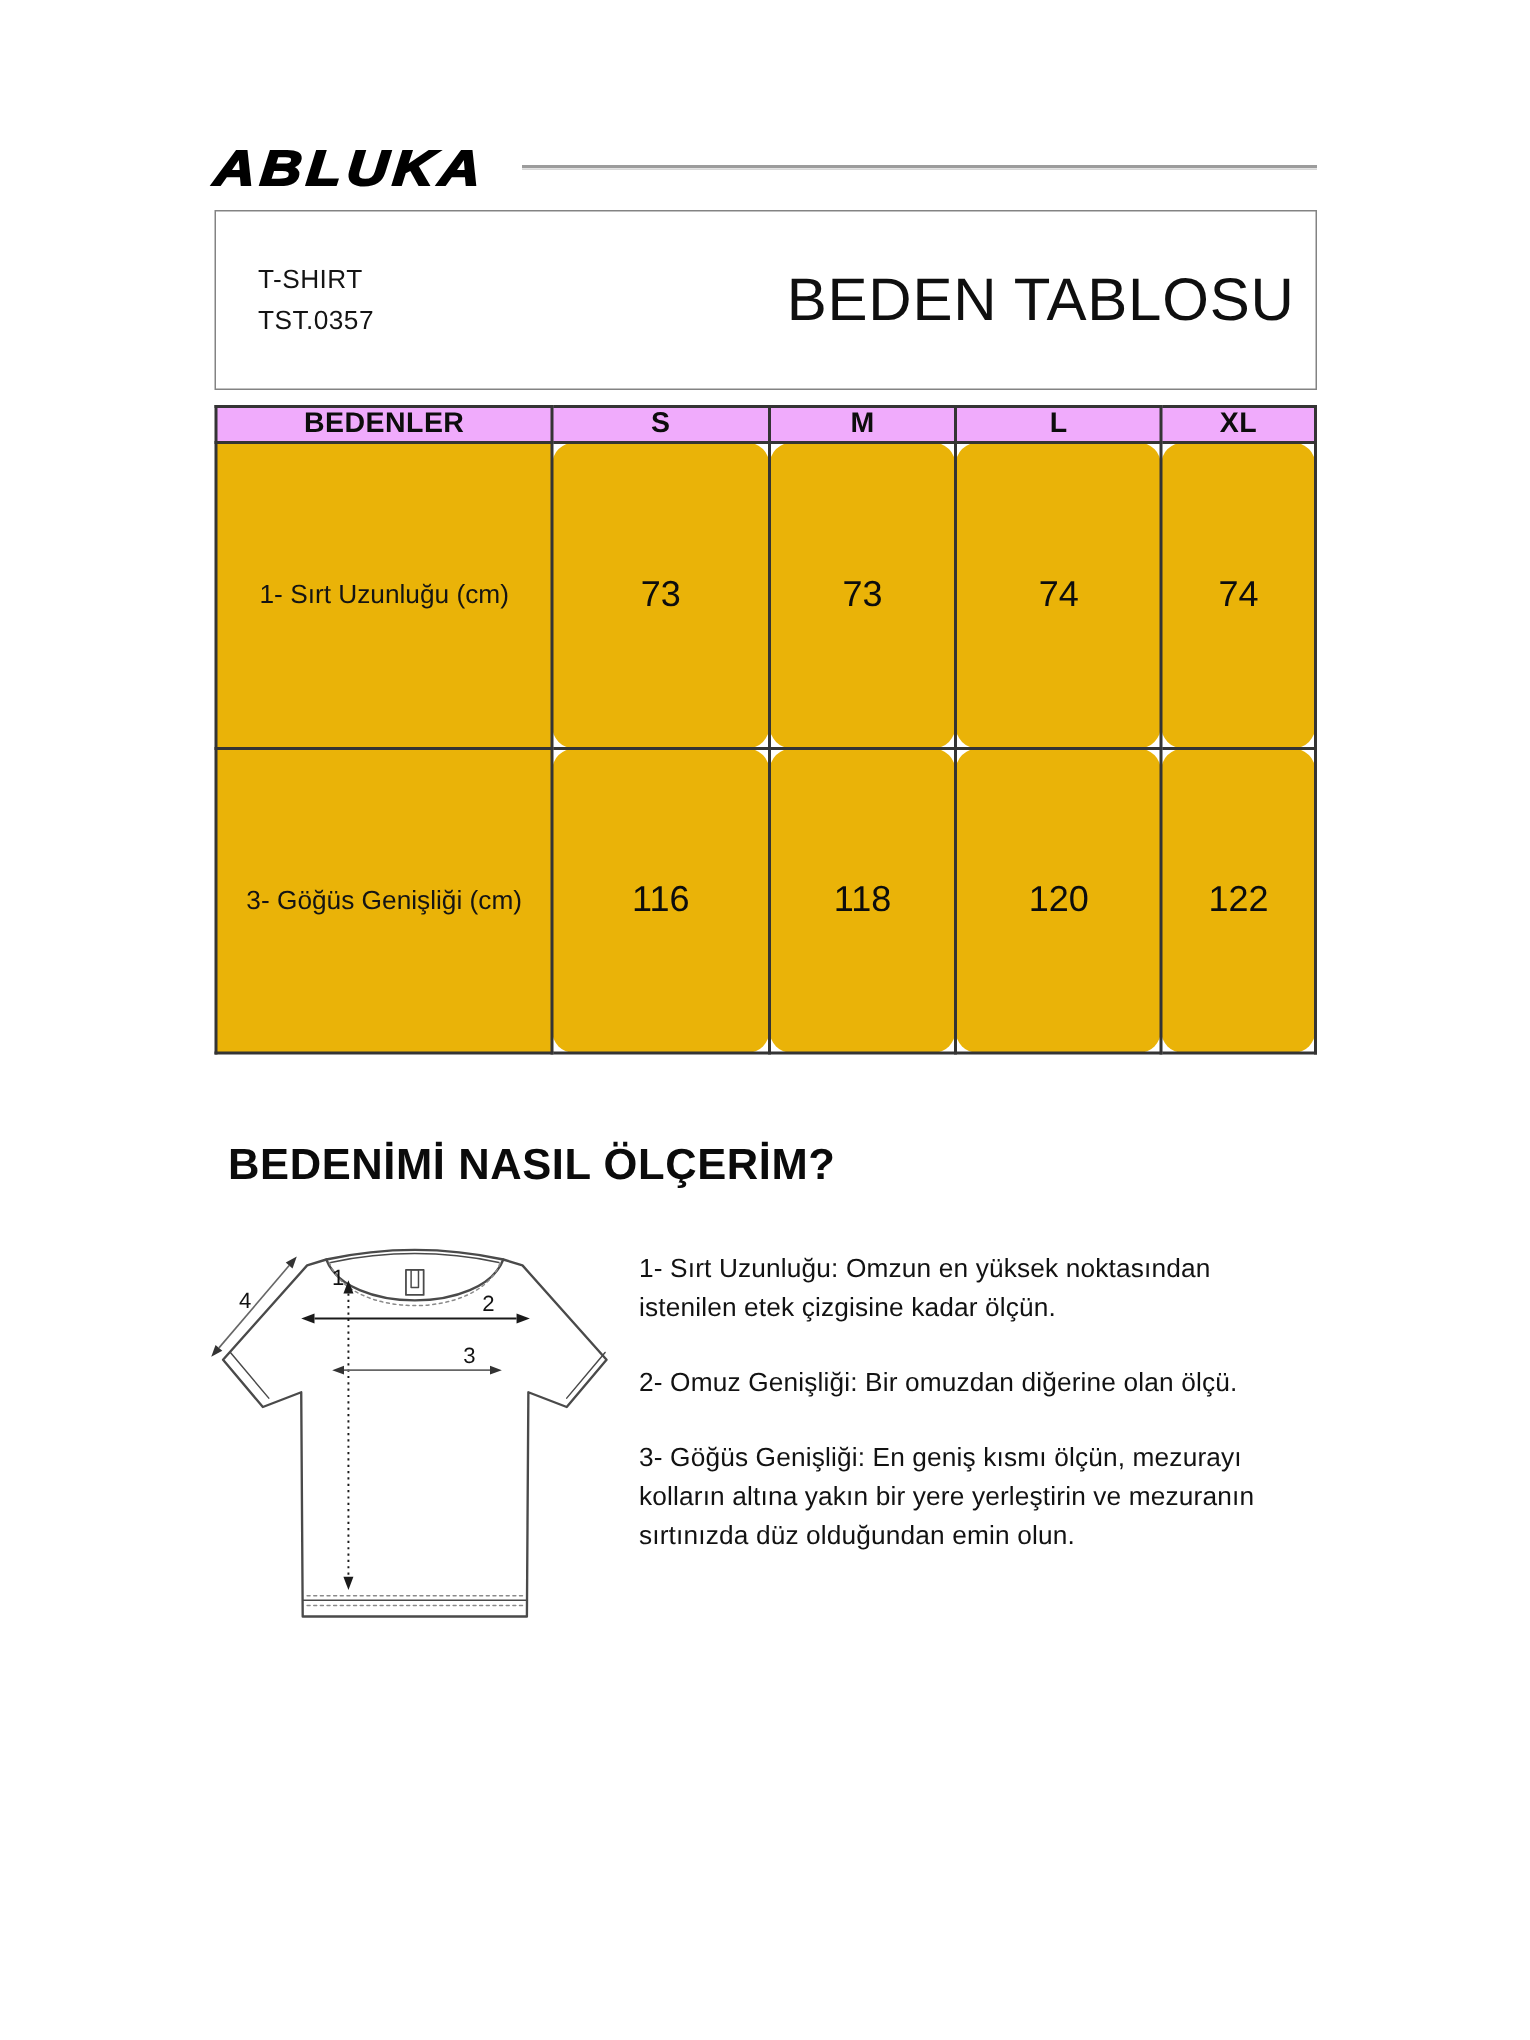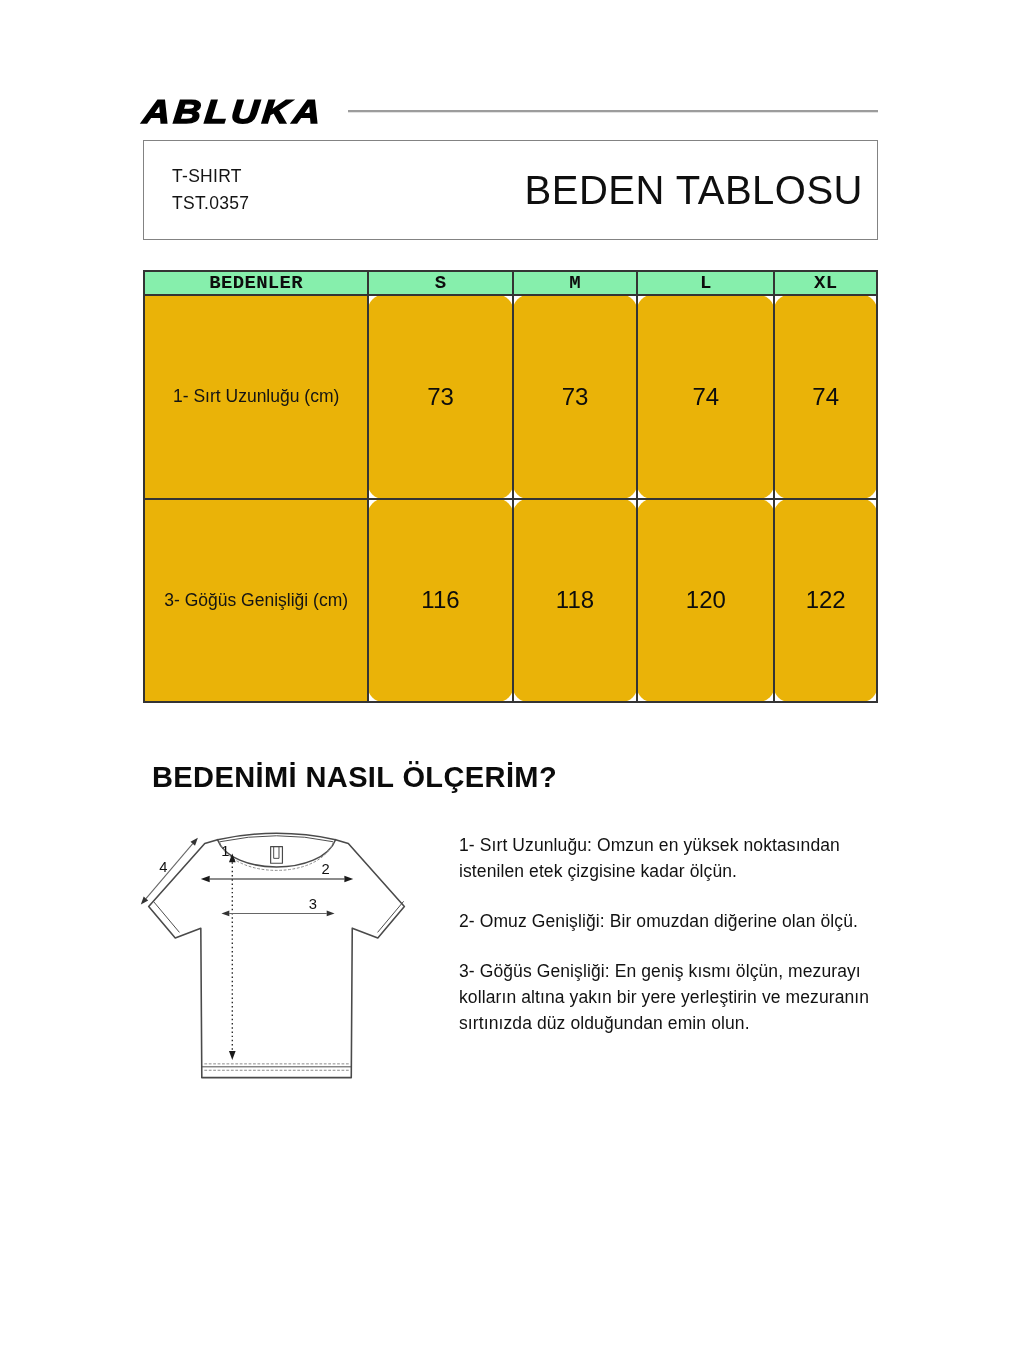--- a/index.html
+++ b/index.html
@@ -10,38 +10,38 @@
   
   .brand-row{position:absolute;left:143px;top:94px;width:735px;height:34px;display:flex;align-items:center;}
   .logo{
     font-style:italic;font-weight:bold;font-size:33px;letter-spacing:3px;color:#000;
     -webkit-text-stroke:1.4px #000;transform:skewX(-5deg) scaleX(1.15);transform-origin:left center;
     white-space:nowrap;line-height:1;
   }
   .brand-rule{flex:1;height:2px;background:#9c9c9c;margin-left:48px;border-bottom:1px solid #e2e2e2;}
   
   .header-box{
-    position:absolute;left:143px;top:140px;width:735px;height:100px;box-sizing:border-box;
+    position:absolute;left:143px;top:140px;width:735px;height:120px;box-sizing:border-box;
     border:1.5px solid #838383;display:flex;align-items:center;justify-content:space-between;
   }
   .product-info{padding-left:28px;display:flex;flex-direction:column;gap:9px;}
   .product-info span{font-size:17.5px;letter-spacing:0.3px;color:#141414;line-height:1;}
   .sheet-title{font-size:40px;letter-spacing:0.5px;color:#0f0f0f;padding-right:14px;line-height:1;}
   
   .size-table{position:absolute;left:143px;top:270px;}
   table{border-collapse:collapse;table-layout:fixed;width:735px;height:433px;}
   th,td{border:2px solid #343434;text-align:center;vertical-align:middle;padding:0;background:#eab308;}
   thead th{font-size:19px;font-weight:bold;letter-spacing:0.3px;color:#0d0d0d;}
   tbody th{font-size:17.5px;font-weight:normal;color:#141414;}
   tbody td{font-size:24px;font-weight:normal;color:#0d0d0d;border-radius:15px;}
-  tr.shaded th,tr.shaded td{background:#86efac;font-family:Liberation Mono, monospace;}
+  tr.shaded th,tr.shaded td{background:#f0abfc;}
   
   .measure-title{position:absolute;left:152px;top:760px;font-size:29px;font-weight:bold;letter-spacing:0.4px;color:#0b0b0b;line-height:1.2;}
   .diagram{position:absolute;left:131px;top:820px;width:295px;height:295px;}
-  .instructions{position:absolute;left:459px;top:832px;width:470px;}
+  .instructions{position:absolute;left:426px;top:832px;width:470px;}
   .instructions p{
     margin:0 0 24px 0;font-size:17.5px;line-height:26px;color:#121212;
     white-space:pre-line;letter-spacing:0.1px;
   }
 </style>
 </head>
 <body>
 
 <div class="page">
 

